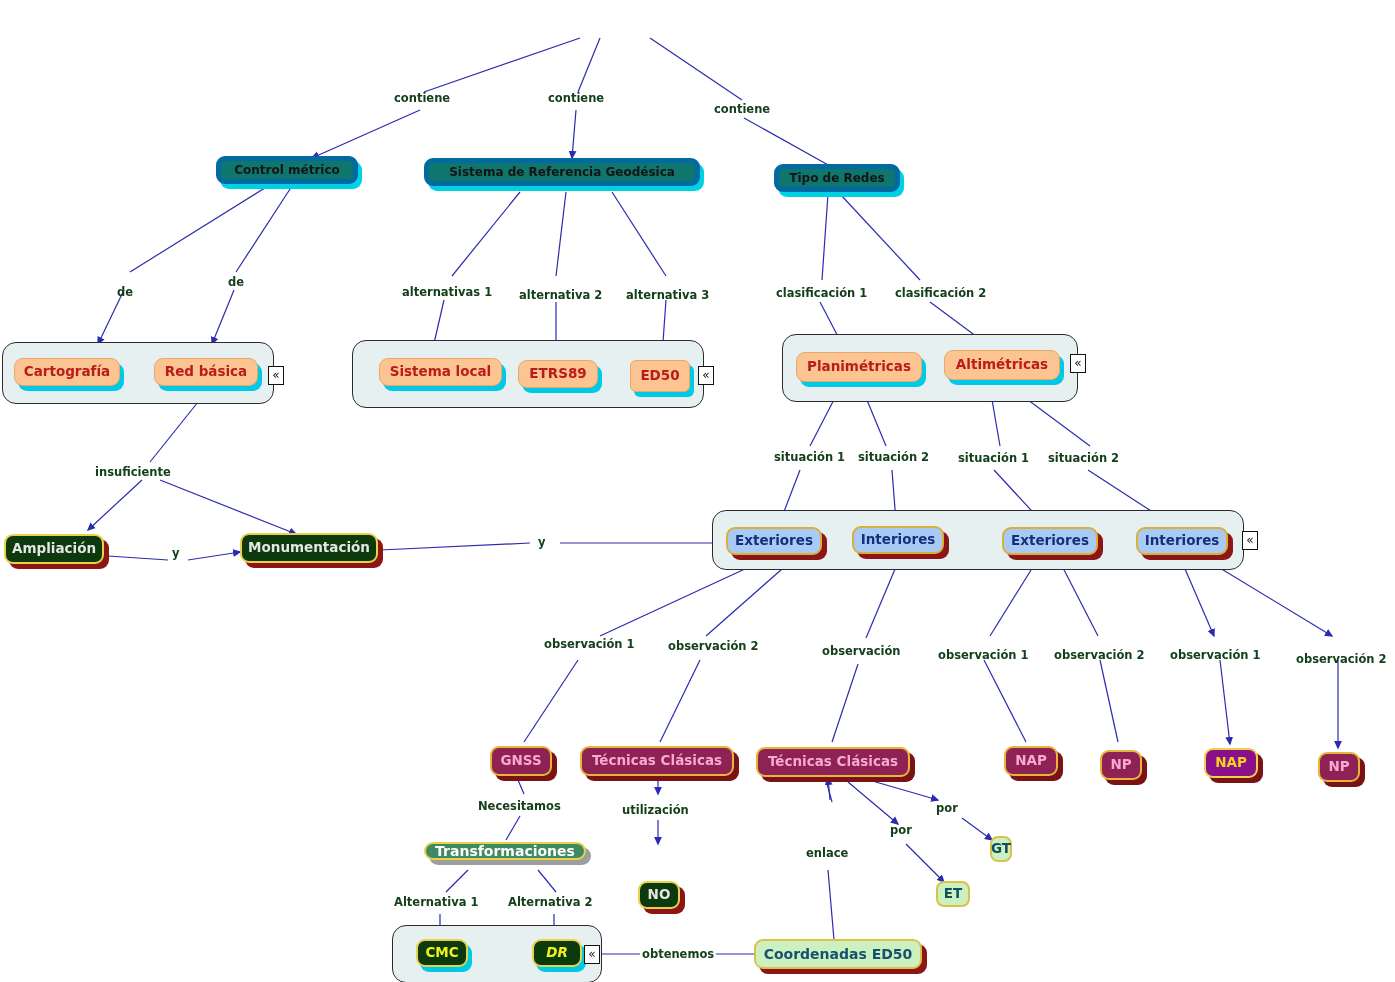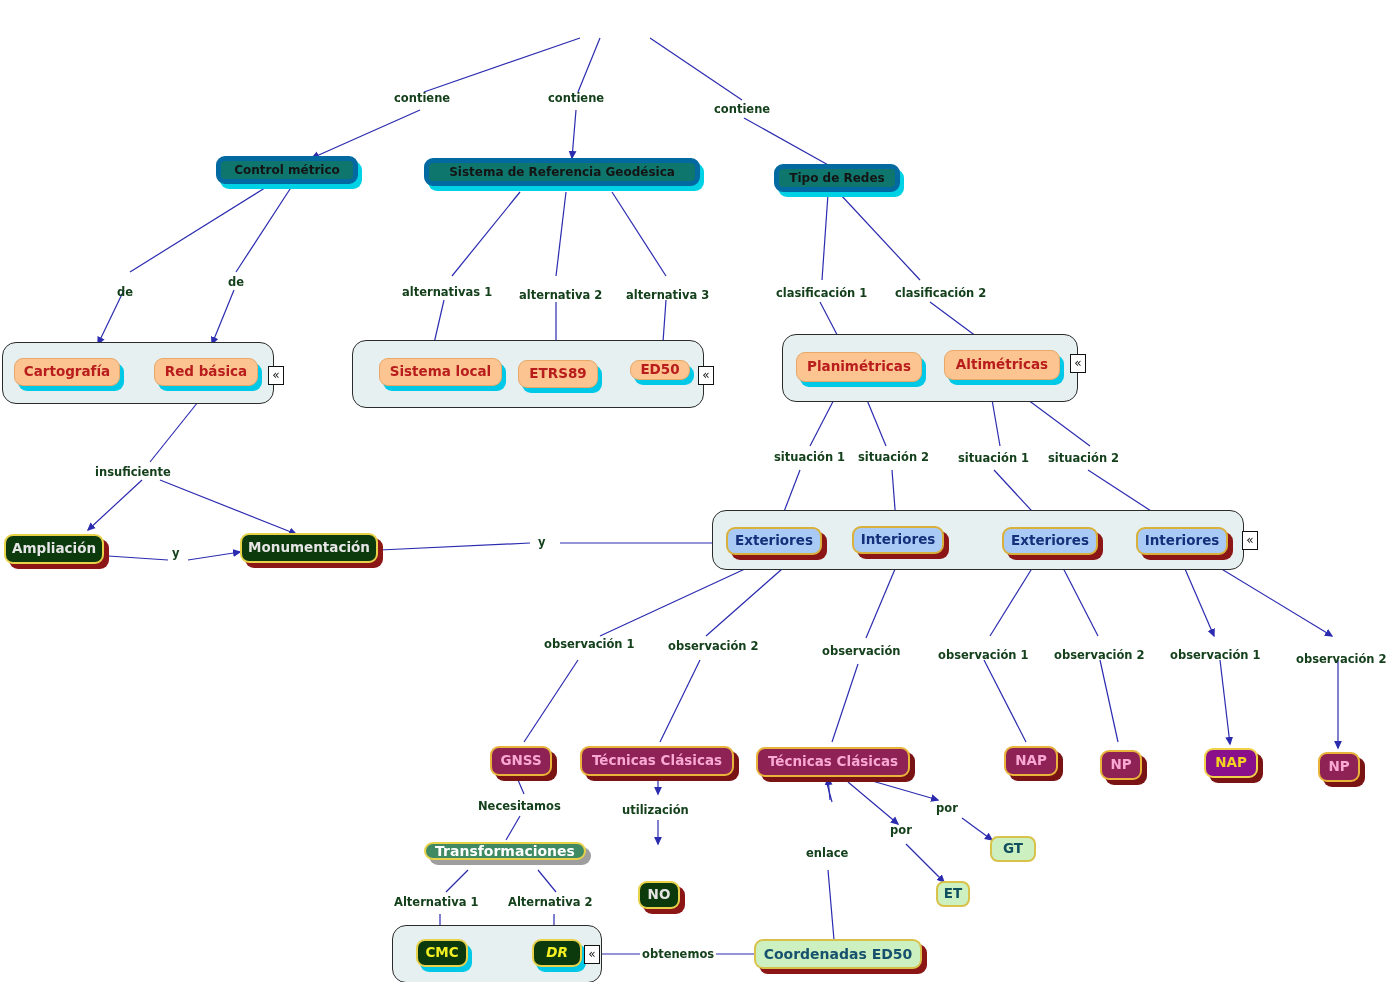--- a/index.html
+++ b/index.html
@@ -195,21 +195,21 @@
   <div class="node n-gold" style="left:774px;top:164px;width:126px;height:28px;">Tipo de Redes</div>
 
   <div class="node n-peach" style="left:14px;top:358px;width:106px;height:28px;">Cartografía</div>
 
   <div class="node n-peach" style="left:154px;top:358px;width:104px;height:28px;">Red básica</div>
 
   <div class="node n-peach" style="left:366px;top:358px;width:123px;height:28px;margin-left:13px;">Sistema local</div>
 
   <div class="node n-peach" style="left:518px;top:360px;width:80px;height:28px;">ETRS89</div>
 
-  <div class="node n-peach" style="left:630px;top:360px;width:60px;height:20px;">ED50</div>
+  <div class="node n-peach" style="left:630px;top:360px;width:60px;height:32px;border-radius:6px;">ED50</div>
 
   <div class="node n-peach" style="left:796px;top:352px;width:126px;height:30px;">Planimétricas</div>
 
   <div class="node n-peach" style="left:944px;top:350px;width:116px;height:30px;">Altimétricas</div>
 
   <div class="node n-darkgreen" style="left:4px;top:534px;width:100px;height:30px;">Ampliación</div>
 
   <div class="node n-darkgreen" style="left:240px;top:533px;width:138px;height:30px;">Monumentación</div>
 
   <div class="node n-blue" style="left:726px;top:527px;width:96px;height:28px;">Exteriores</div>
@@ -235,21 +235,21 @@
   <div class="node n-maroon" style="left:1318px;top:752px;width:42px;height:30px;">NP</div>
 
   <div class="node n-midgreen" style="left:424px;top:842px;width:162px;height:18px;">Transformaciones</div>
 
   <div class="node n-darkgreen" style="left:638px;top:844px;width:42px;height:28px;margin-top:37px;">NO</div>
 
   <div class="node n-darkgreen-cy" style="left:416px;top:939px;width:52px;height:28px;">CMC</div>
 
   <div class="node n-darkgreen-cy" style="left:532px;top:939px;width:50px;height:28px;font-style:italic;">DR</div>
 
-  <div class="node n-palegreen-ns" style="left:990px;top:836px;width:46px;height:26px;">GT</div>
+  <div class="node n-palegreen-ns" style="left:990px;top:836px;width:22px;height:26px;">GT</div>
 
   <div class="node n-palegreen-ns" style="left:936px;top:881px;width:34px;height:26px;">ET</div>
 
   <div class="node n-palegreen" style="left:754px;top:939px;width:168px;height:30px;">Coordenadas ED50</div>
 
   <div class="lbl" style="left:394px;top:91px;">contiene</div>
   <div class="lbl" style="left:548px;top:91px;">contiene</div>
   <div class="lbl" style="left:714px;top:102px;">contiene</div>
 
   <div class="lbl" style="left:117px;top:285px;">de</div>

